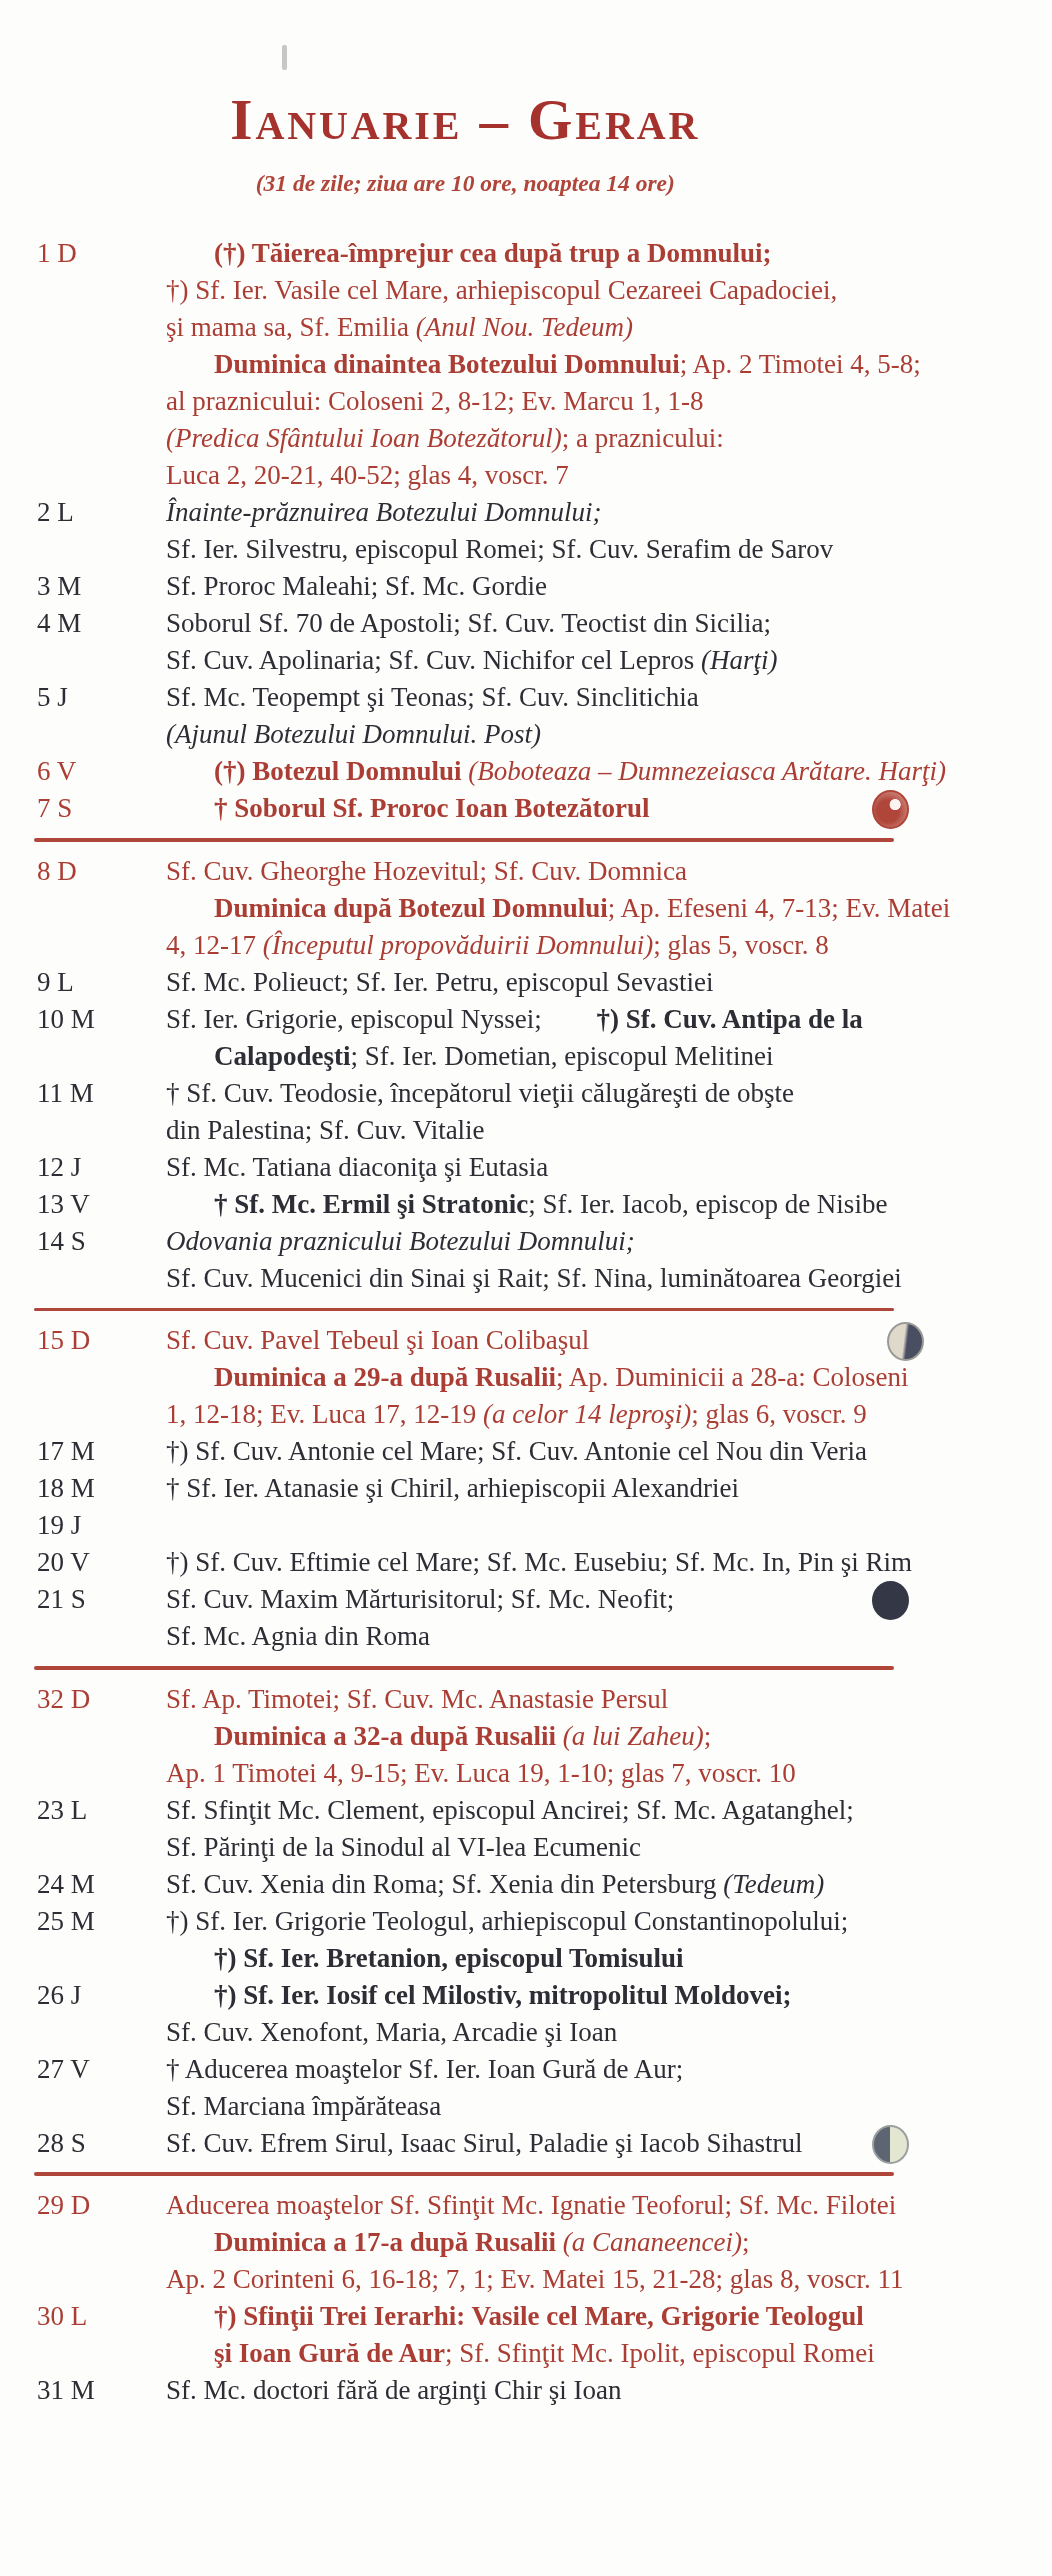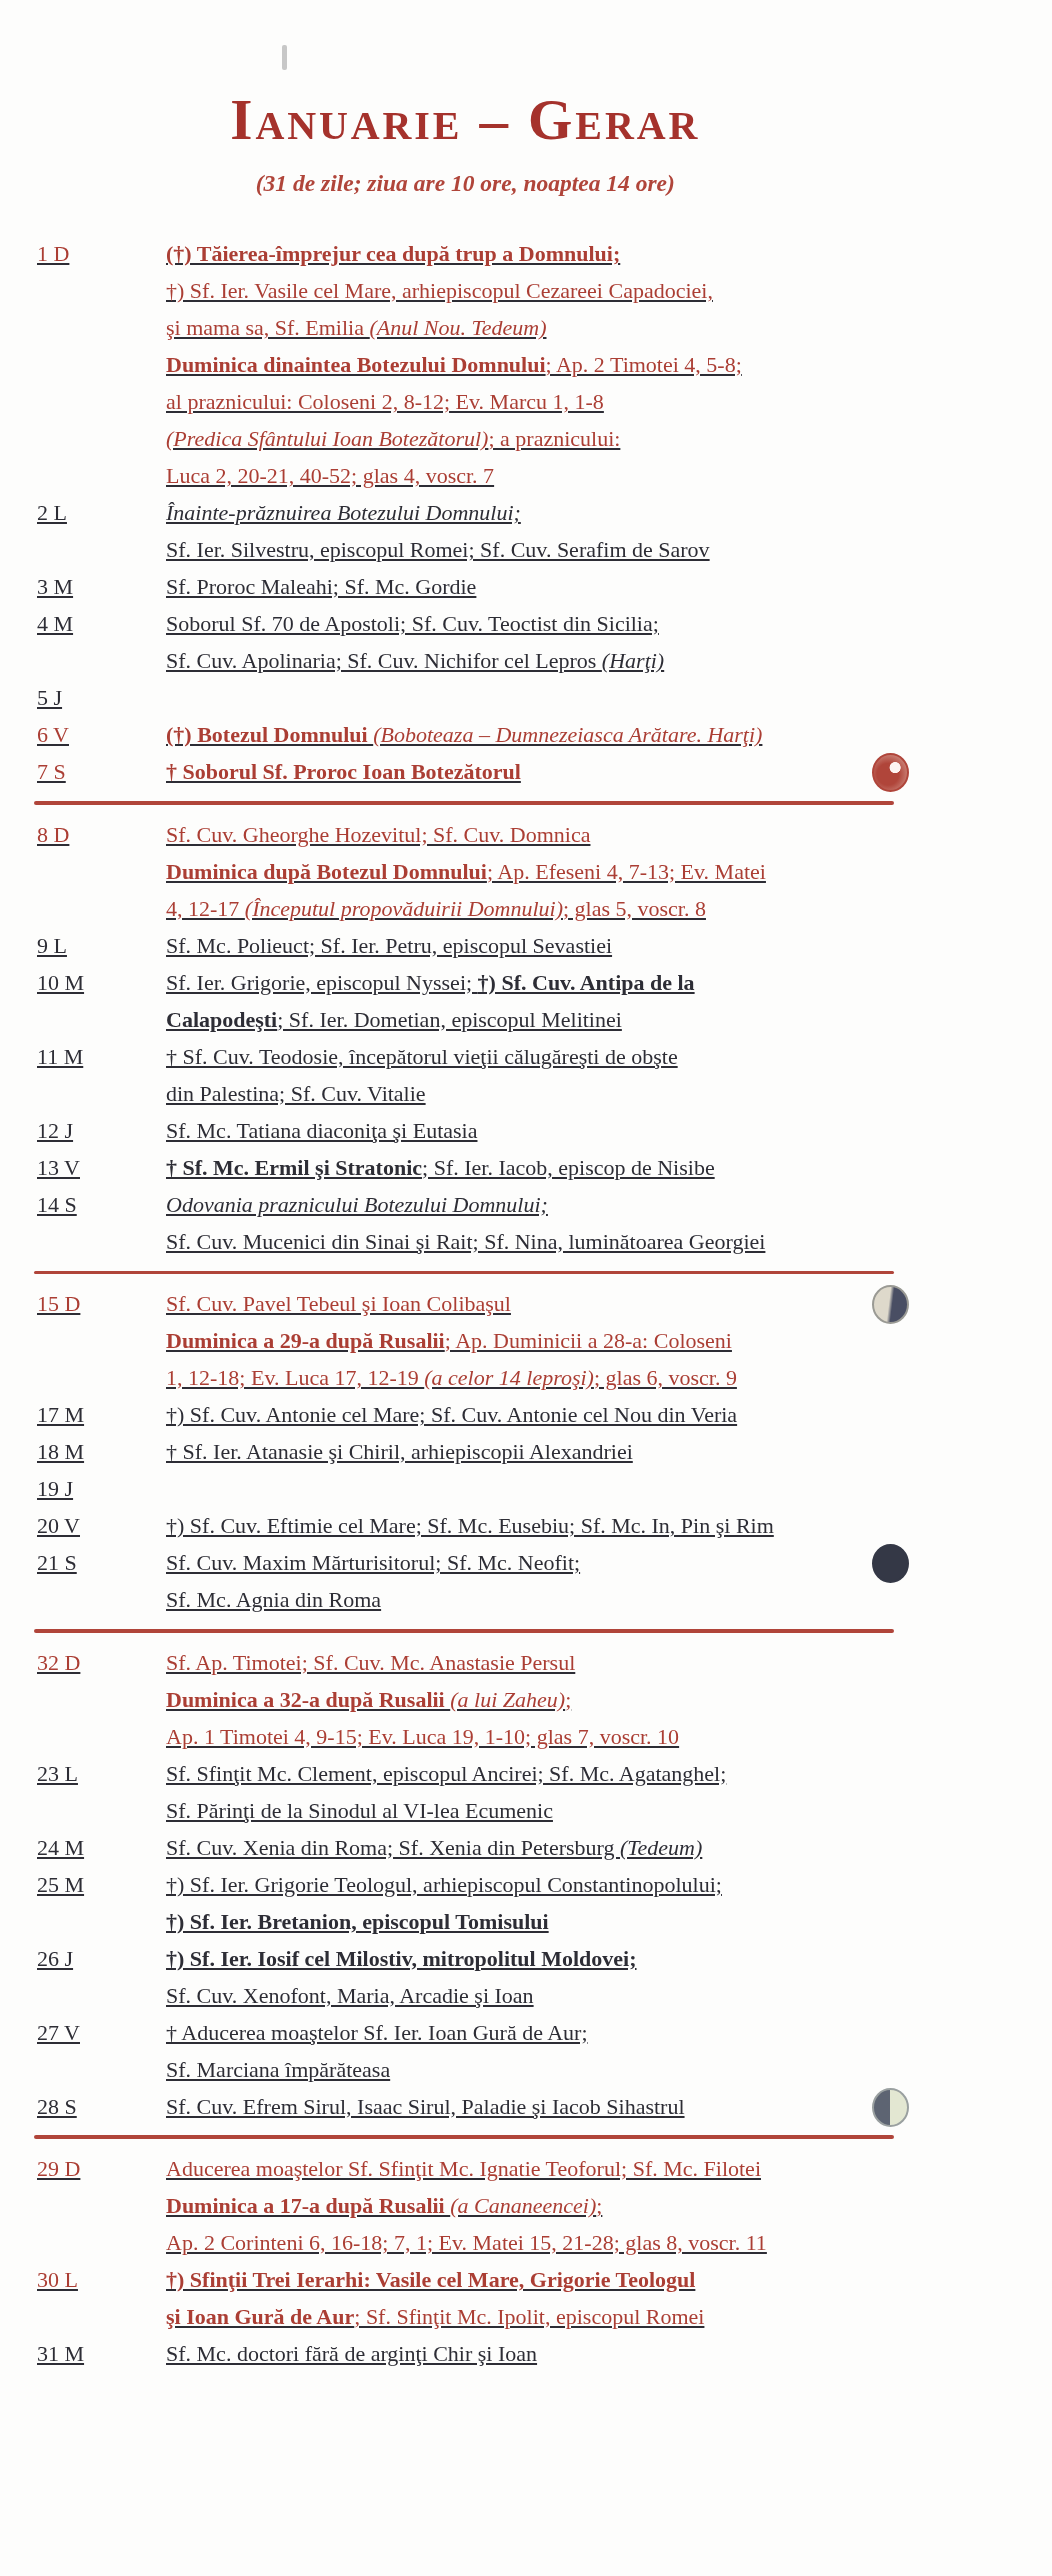--- a/index.html
+++ b/index.html
@@ -15,27 +15,27 @@
     text-align:center;
     font-weight:700;font-size:57px;line-height:1.05;
     font-variant:small-caps;letter-spacing:2.9px;
     color:#a5322c;
   }
   .subtitle{
     text-align:center;
     font-style:italic;font-weight:600;font-size:23.5px;line-height:1.25;
     color:#b0453a;margin-top:19px;
   }
-  .calendar{margin-top:37px;font-size:22px;line-height:37px;color:#2d2d35;text-decoration:underline;}
+  .calendar{margin-top:37px;font-size:27px;line-height:37px;color:#2d2d35;}
   .day-row{display:flex;position:relative;}
   .day-row.red{color:#ab3e34;}
   .day-label{flex:0 0 129px;width:129px;}
   .day-text{flex:1;white-space:nowrap;}
   .line{position:relative;}
-  .b{font-weight:700;}
+  .b{font-weight:700;margin-left:48px;}
   .i{font-style:italic;}
   .week-rule{height:3.9px;background:#b0453a;margin:10.8px 0 10.8px -2.9px;border-radius:2px;}
   .moon{position:absolute;width:37px;height:39px;border-radius:50%;right:-15.7px;top:0;box-sizing:border-box;}
   .moon.full-moon{
     border:2.9px solid #b0453a;
     background:
       radial-gradient(circle at 64% 36%, #fdf4f2 17%, rgba(253,244,242,0) 19%),
       radial-gradient(circle at 42% 55%, #b0453a 40%, #c97f74 75%);
   }
   .moon.last-quarter{
@@ -88,20 +88,24 @@
       </div>
       <div class="day-row">
         <div class="day-label">4 M</div>
         <div class="day-text">
           <div class="line"><span class="">Soborul Sf. 70 de Apostoli; Sf. Cuv. Teoctist din Sicilia;</span></div>
           <div class="line"><span class="">Sf. Cuv. Apolinaria; Sf. Cuv. Nichifor cel Lepros </span><span class="i">(Harţi)</span></div>
         </div>
       </div>
       <div class="day-row">
         <div class="day-label">5 J</div>
+        <div class="day-text">
+          <div class="line"><span class="">Sf. Mc. Teopempt şi Teonas; Sf. Cuv. Sinclitichia</span></div>
+          <div class="line"><span class="i">(Ajunul Botezului Domnului. Post)</span></div>
+        </div>
       </div>
       <div class="day-row red">
         <div class="day-label">6 V</div>
         <div class="day-text">
           <div class="line"><span class="b ">(†) Botezul Domnului </span><span class="i">(Boboteaza – Dumnezeiasca Arătare. Harţi)</span></div>
         </div>
       </div>
       <div class="day-row red">
         <div class="day-label">7 S</div>
         <div class="day-text">

